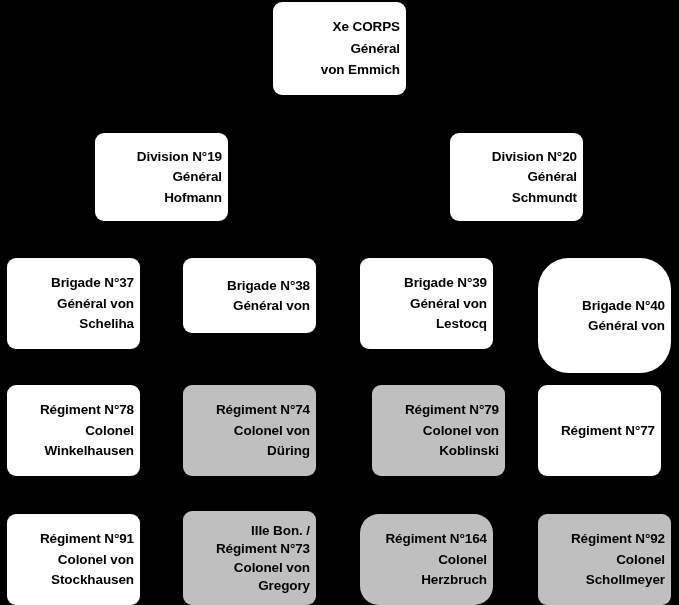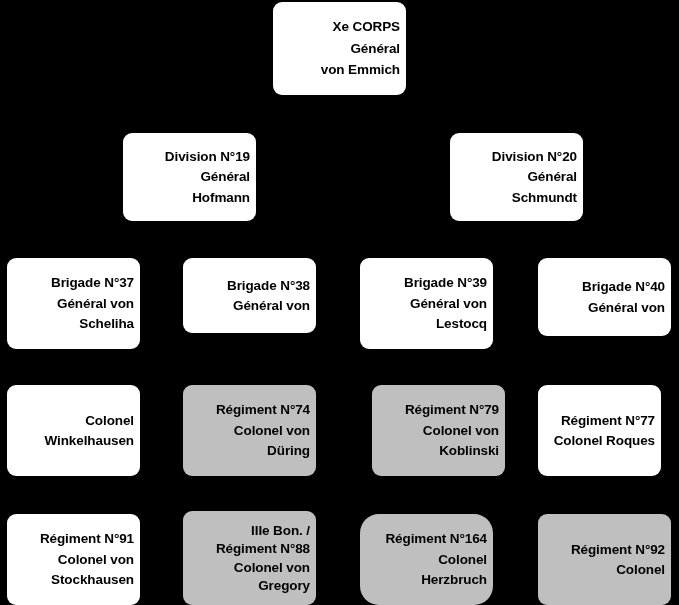--- a/index.html
+++ b/index.html
@@ -57,21 +57,21 @@
 <body>
 
 <div id="chart-root">
 
   <div class="node lvl-corps" style="left:273px; top:2px; width:133px; height:93px;">
     <span class="ln">Xe CORPS</span>
     <span class="ln">Général</span>
     <span class="ln">von Emmich</span>
   </div>
 
-  <div class="node lvl-div" style="left:95px; top:133px; width:133px; height:88px;margin-left:28px;">
+  <div class="node lvl-div" style="left:95px; top:133px; width:133px; height:88px;">
     <span class="ln">Division N°19</span>
     <span class="ln">Général</span>
     <span class="ln">Hofmann</span>
   </div>
 
   <div class="node lvl-div" style="left:450px; top:133px; width:133px; height:88px;padding-left:11px;">
     <span class="ln">Division N°20</span>
     <span class="ln">Général</span>
     <span class="ln">Schmundt</span>
   </div>
@@ -86,64 +86,65 @@
     <span class="ln">Brigade N°38</span>
     <span class="ln">Général  von</span>
   </div>
 
   <div class="node lvl-bde" style="left:360px; top:258px; width:133px; height:91px;">
     <span class="ln">Brigade N°39</span>
     <span class="ln">Général von</span>
     <span class="ln">Lestocq</span>
   </div>
 
-  <div class="node lvl-bde" style="left:538px; top:258px; width:133px; height:78px;">
+  <div class="node lvl-bde" style="left:538px; top:258px; width:133px; height:115px;border-radius:31px;">
     <span class="ln">Brigade N°40</span>
     <span class="ln">Général von</span>
   </div>
 
   <div class="node lvl-reg" style="left:7px; top:385px; width:133px; height:91px;">
+    <span class="ln">Régiment N°78</span>
     <span class="ln">Colonel</span>
     <span class="ln">Winkelhausen</span>
   </div>
 
   <div class="node lvl-reg gray" style="left:183px; top:385px; width:133px; height:91px;">
     <span class="ln">Régiment N°74</span>
     <span class="ln">Colonel von</span>
     <span class="ln">Düring</span>
   </div>
 
   <div class="node lvl-reg gray" style="left:372px; top:385px; width:133px; height:91px;">
     <span class="ln">Régiment N°79</span>
     <span class="ln">Colonel von</span>
     <span class="ln">Koblinski</span>
   </div>
 
   <div class="node lvl-reg" style="left:538px; top:385px; width:123px; height:91px;">
     <span class="ln">Régiment N°77</span>
-    <span class="ln">Colonel Roques</span>
   </div>
 
   <div class="node lvl-reg" style="left:7px; top:514px; width:133px; height:91px;">
     <span class="ln">Régiment N°91</span>
     <span class="ln">Colonel von</span>
     <span class="ln">Stockhausen</span>
   </div>
 
   <div class="node lvl-reg gray four" style="left:183px; top:511px; width:133px; height:94px;">
     <span class="ln">IIIe Bon. /</span>
-    <span class="ln">Régiment N°88</span>
+    <span class="ln">Régiment N°73</span>
     <span class="ln">Colonel von</span>
     <span class="ln">Gregory</span>
   </div>
 
   <div class="node lvl-reg gray" style="left:360px; top:514px; width:133px; height:91px;border-radius:19px;">
     <span class="ln">Régiment N°164</span>
     <span class="ln">Colonel</span>
     <span class="ln">Herzbruch</span>
   </div>
 
   <div class="node lvl-reg gray" style="left:538px; top:514px; width:133px; height:91px;">
     <span class="ln">Régiment N°92</span>
     <span class="ln">Colonel</span>
+    <span class="ln">Schollmeyer</span>
   </div>
 
 </div>
 
 </body></html>

